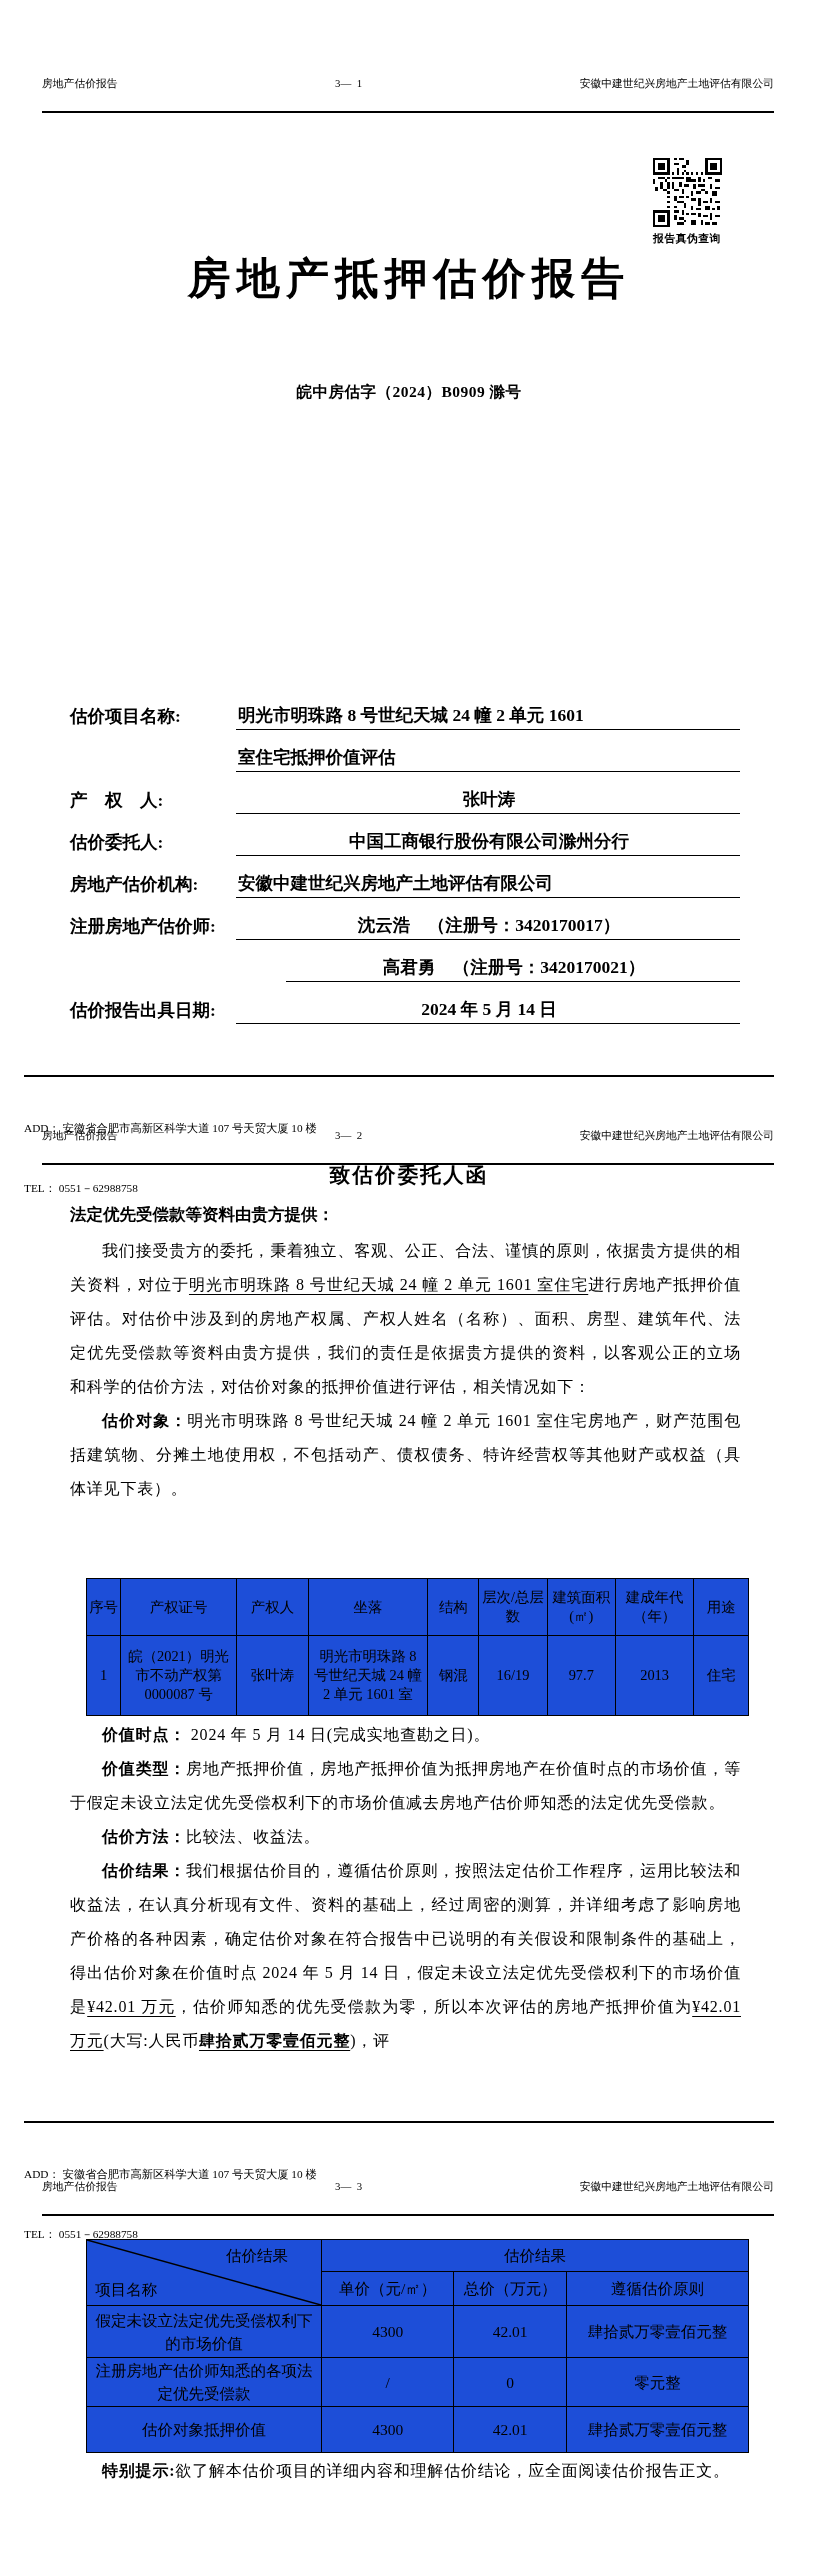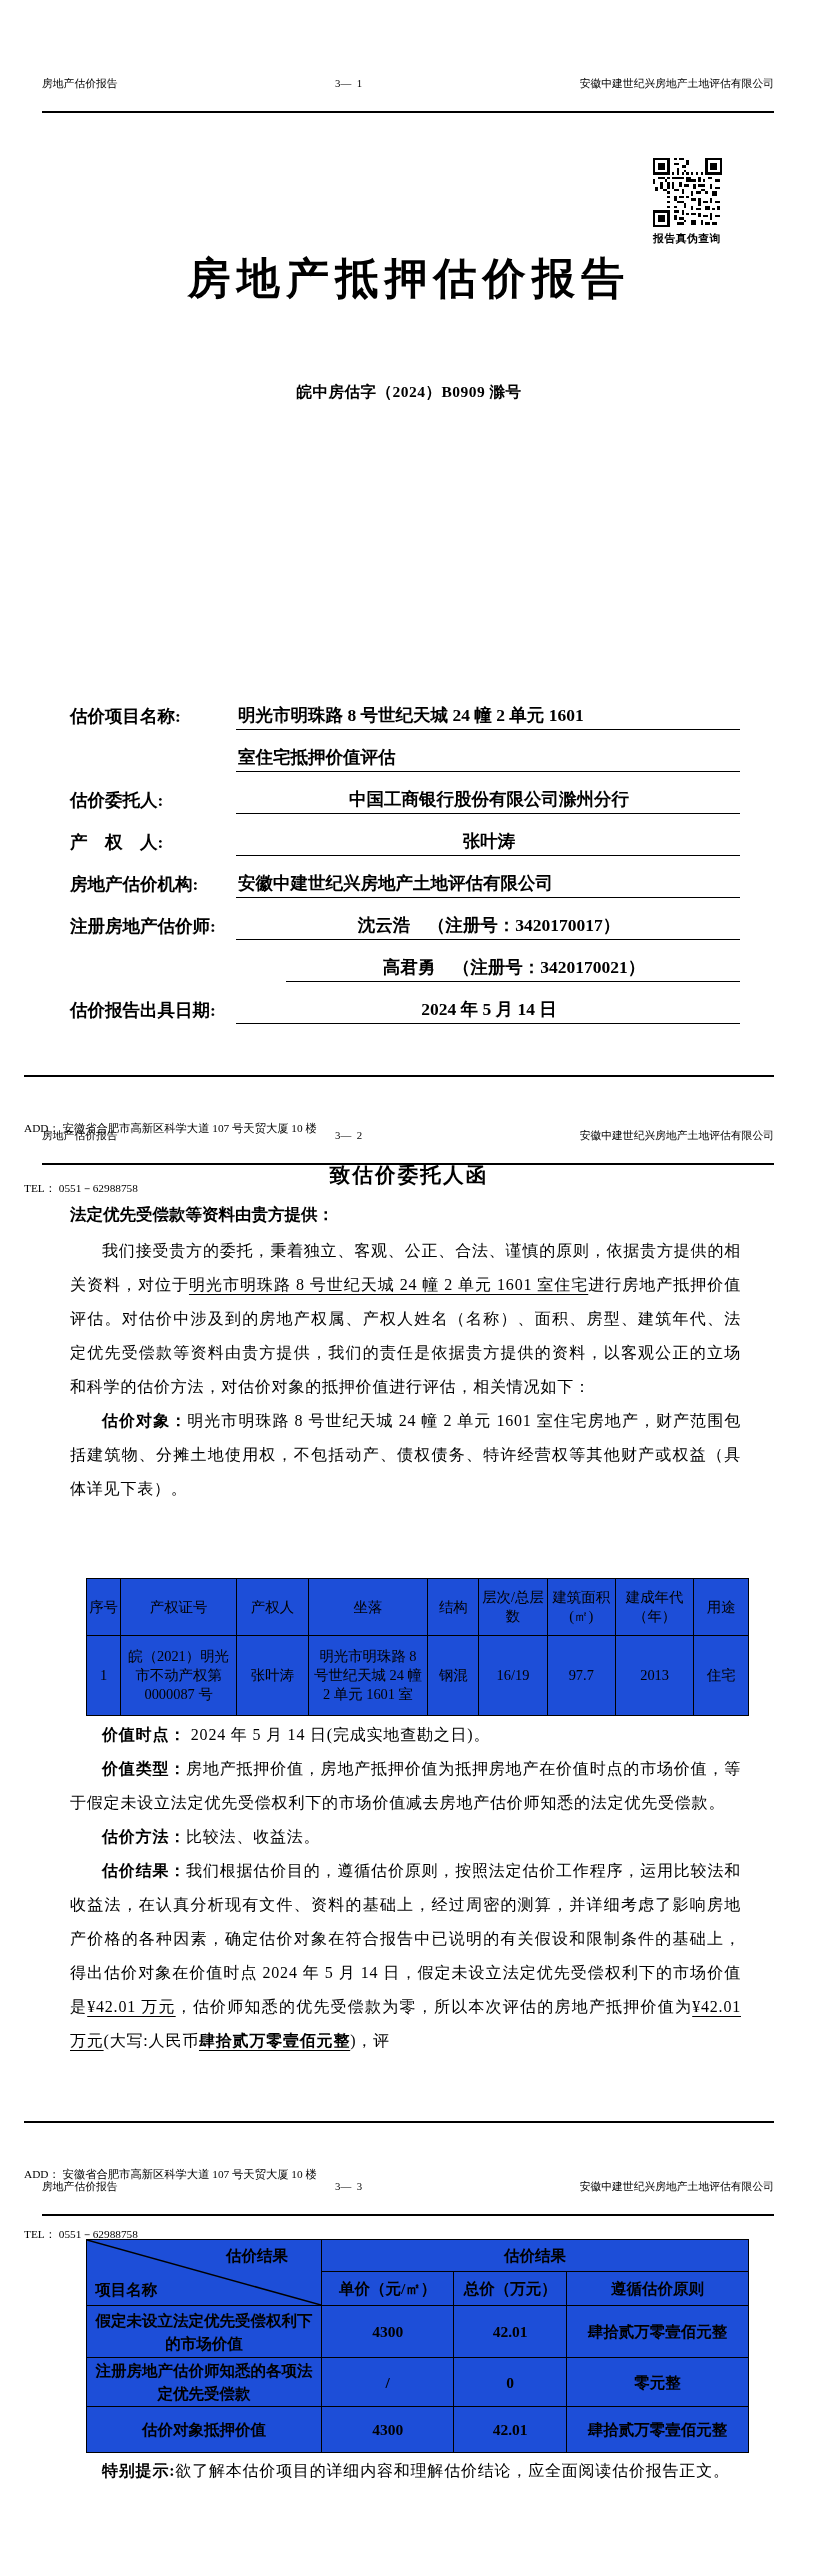--- a/index.html
+++ b/index.html
@@ -45,21 +45,21 @@
   .block-a{position:absolute;top:1234px;left:70px;right:77px;}
   .block-b{position:absolute;top:1718px;left:70px;right:77px;}
   .u{text-decoration:underline;text-underline-offset:4.1px;text-decoration-thickness:1px;}
   
   table{border-collapse:collapse;table-layout:fixed;background:#1d4ed8;}
   .t1{position:absolute;top:1578px;left:86px;width:663px;font-size:14.4px;text-align:center;}
   .t1 th,.t1 td{border:1px solid #000;font-weight:normal;padding:1px 2.1px;line-height:19px;vertical-align:middle;}
   .t1 thead tr{height:57px;}
   .t1 tbody tr{height:80px;}
   .t2{position:absolute;top:2239px;left:86px;width:663px;font-size:15.5px;text-align:center;}
-  .t2 th,.t2 td{border:1px solid #000;font-weight:bold;padding:1px 3.1px;line-height:23px;vertical-align:middle;}
+  .t2 th,.t2 td{border:1px solid #000;font-weight:normal;padding:1px 3.1px;line-height:23px;vertical-align:middle;}
   .corner-cell{position:relative;padding:0;}
   .corner-cell svg{position:absolute;left:0;top:0;width:100%;height:100%;}
   .corner-top{position:absolute;top:4.1px;right:33px;font-size:15.5px;}
   .corner-bottom{position:absolute;bottom:4.1px;left:8.2px;font-size:15.5px;}
   .unit-line{position:absolute;top:2213px;left:70px;right:77px;font-size:16px;letter-spacing:0.8px;text-indent:2em;margin-top:40px;}
   .note-block{position:absolute;top:2454px;left:70px;right:77px;}
 </style>
 </head>
 <body>
 
@@ -97,26 +97,26 @@
   <div class="cover-fields">
     <div class="cf-row">
       <span class="cf-label">估价项目名称:</span>
       <span class="cf-value">明光市明珠路 8 号世纪天城 24 幢 2 单元 1601</span>
     </div>
     <div class="cf-row">
       <span class="cf-label"></span>
       <span class="cf-value">室住宅抵押价值评估</span>
     </div>
     <div class="cf-row">
+      <span class="cf-label">产　权　人:</span>
+      <span class="cf-value center">张叶涛</span>
+    </div>
+    <div class="cf-row">
       <span class="cf-label">估价委托人:</span>
       <span class="cf-value center">中国工商银行股份有限公司滁州分行</span>
-    </div>
-    <div class="cf-row">
-      <span class="cf-label">产　权　人:</span>
-      <span class="cf-value center">张叶涛</span>
     </div>
     <div class="cf-row">
       <span class="cf-label">房地产估价机构:</span>
       <span class="cf-value">安徽中建世纪兴房地产土地评估有限公司</span>
     </div>
     <div class="cf-row">
       <span class="cf-label">注册房地产估价师:</span>
       <span class="cf-value center">沈云浩　（注册号：3420170017）</span>
     </div>
     <div class="cf-row">

